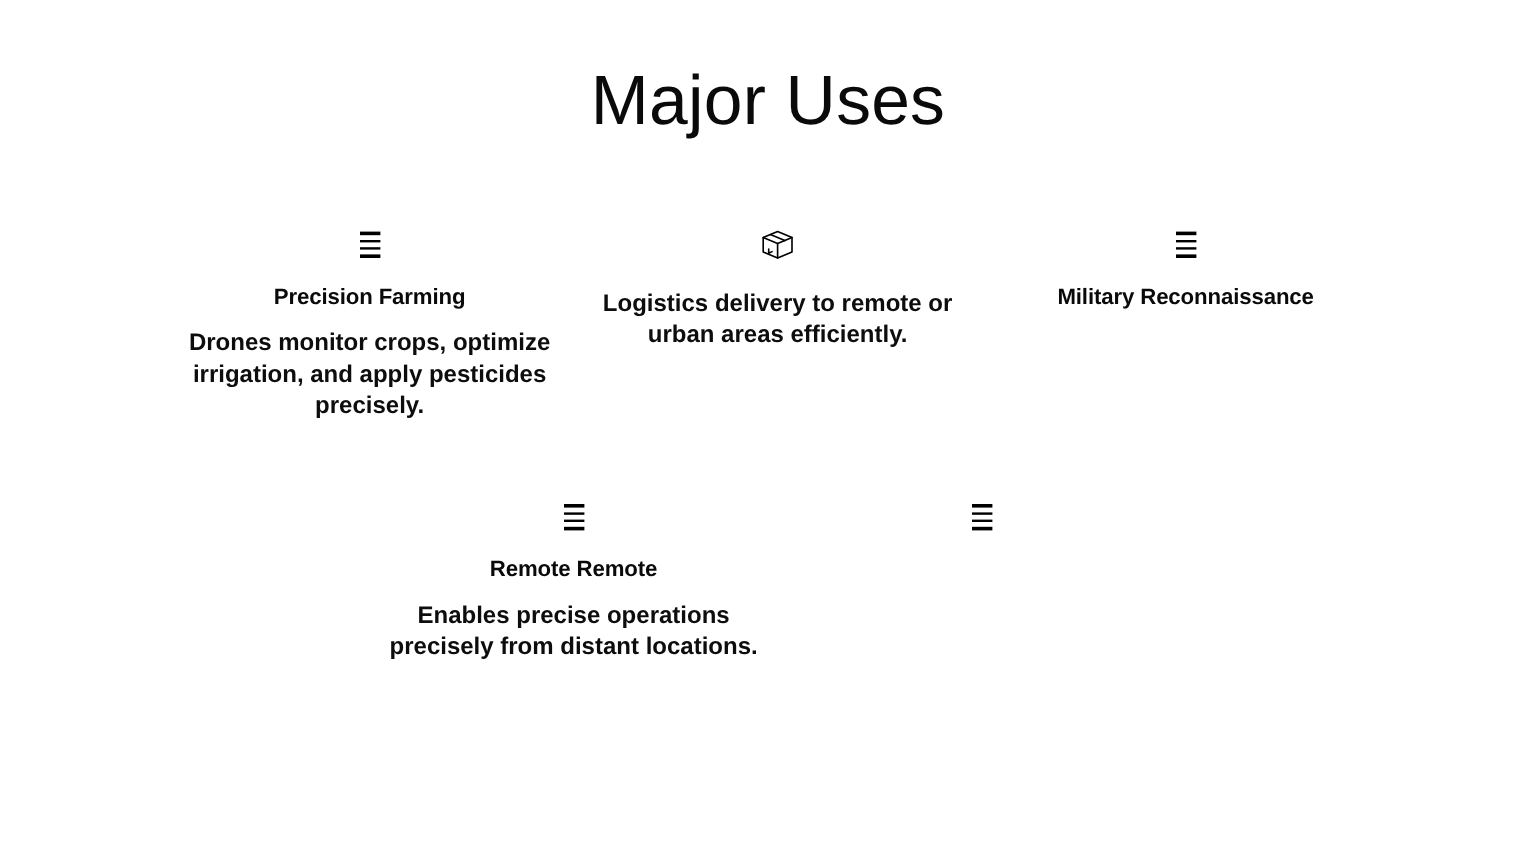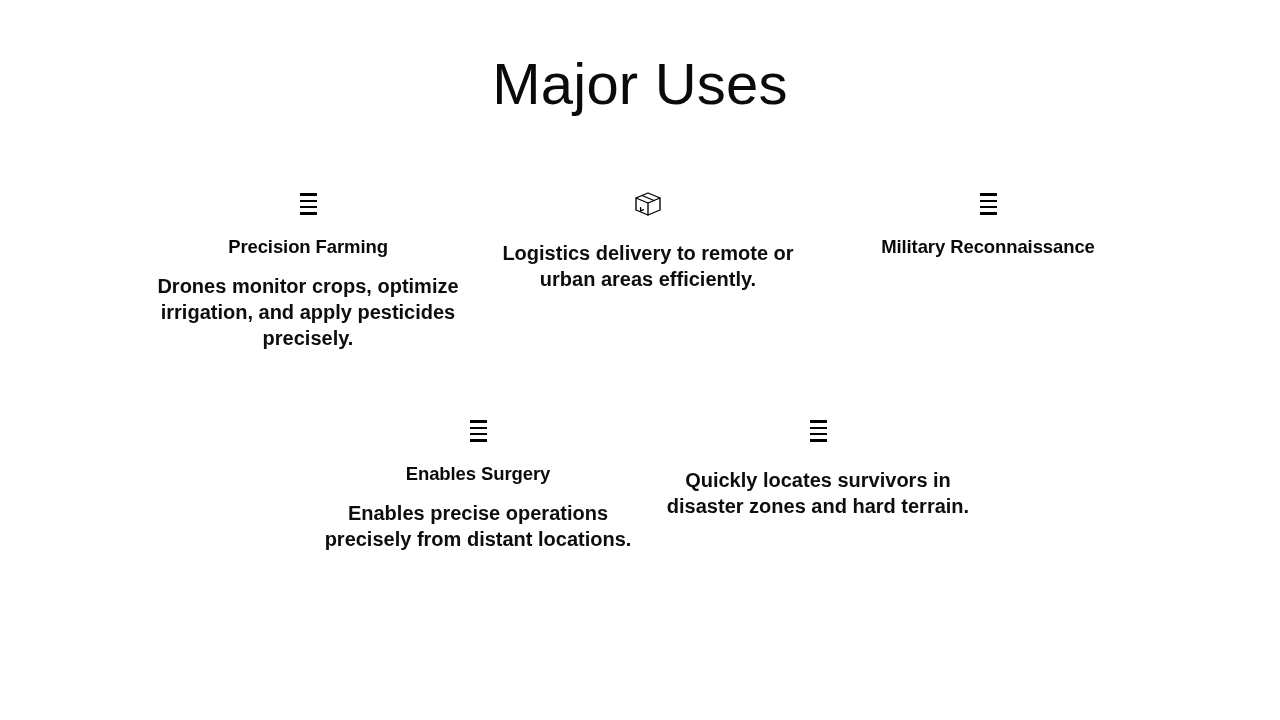--- a/index.html
+++ b/index.html
@@ -145,30 +145,29 @@
 
     <div class="card">
       <div class="card-icon">
         <span class="glyph-bars">
           <i></i>
             <i></i>
             <i></i>
             <i></i>
         </span>
       </div>
-      <div class="card-heading">Enables Surgery</div>
+      <div class="card-heading">Remote Remote</div>
       <div class="card-body">Enables precise operations precisely from distant locations.</div>
     </div>
 
     <div class="card">
       <div class="card-icon">
         <span class="glyph-bars">
           <i></i>
             <i></i>
             <i></i>
             <i></i>
         </span>
       </div>
-      <div class="card-body">Quickly locates survivors in disaster zones and hard terrain.</div>
     </div>
 
   </div>
 </div>
 
 </body></html>

